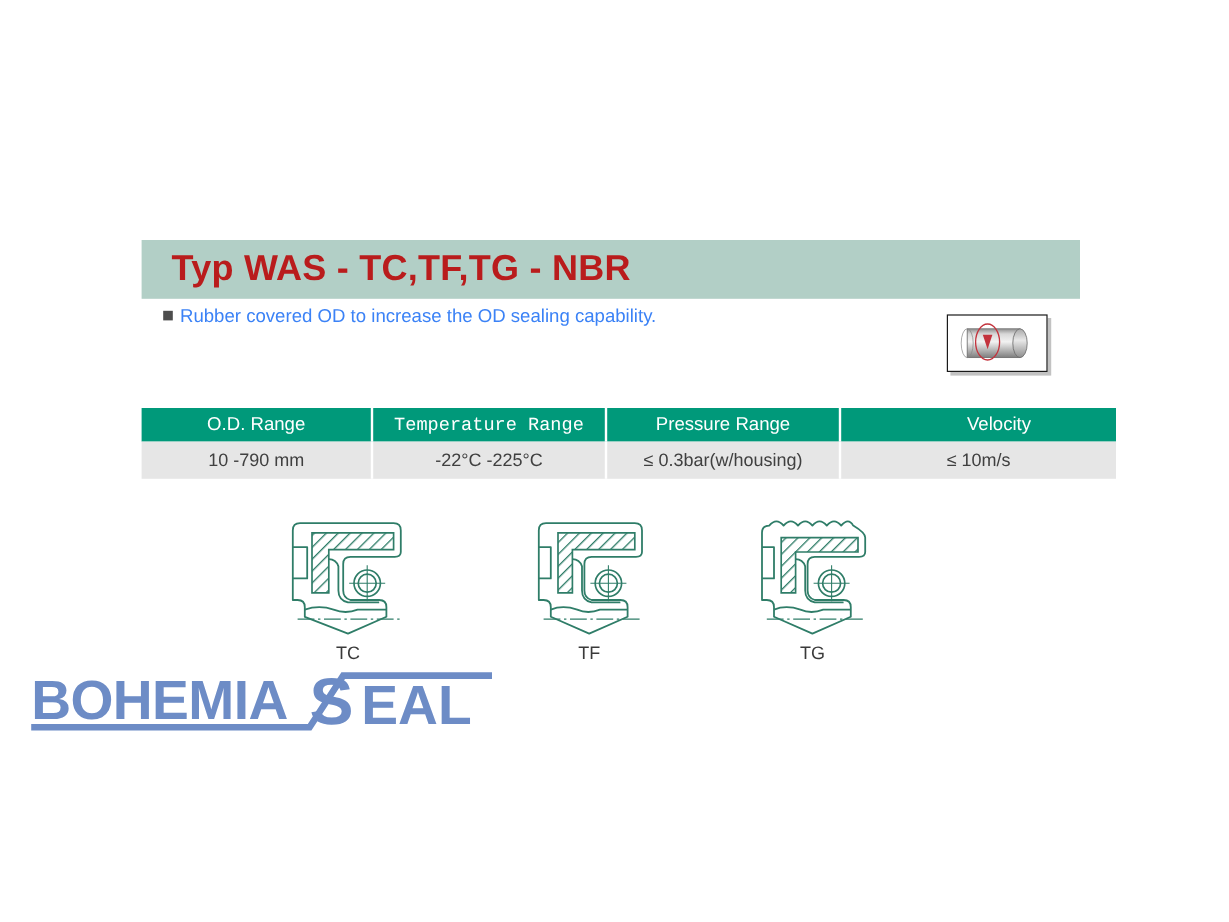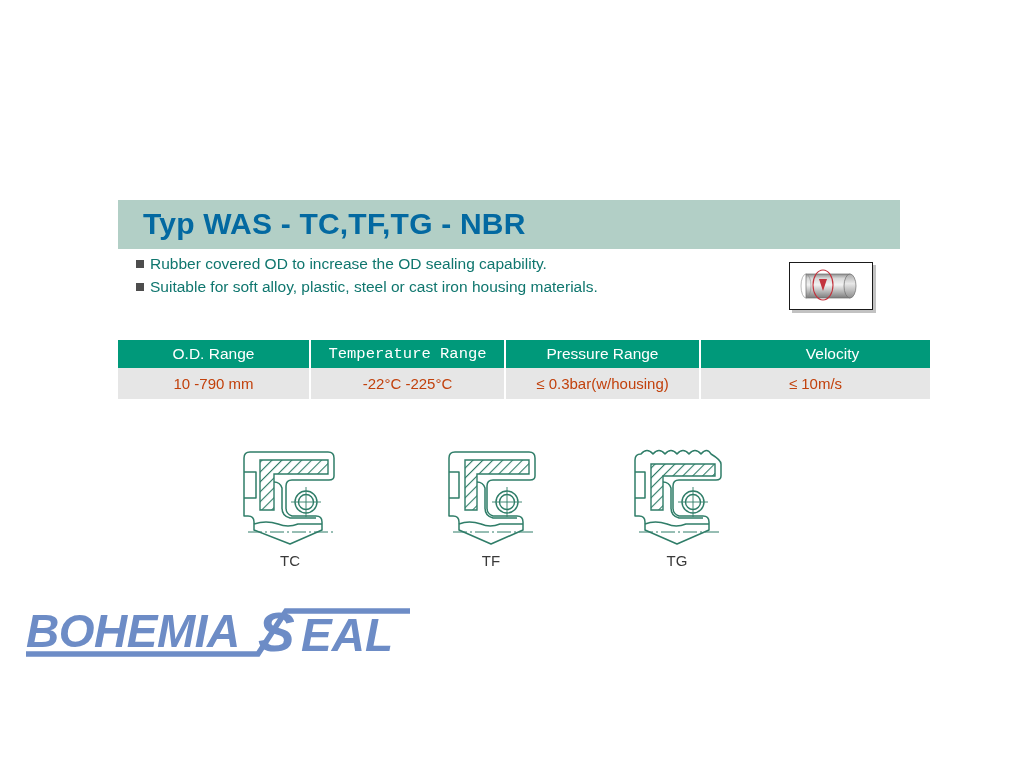--- a/index.html
+++ b/index.html
@@ -24,21 +24,21 @@
     height: 49px;
     background: #b2cfc6;
   }
   #title-text {
     position: absolute;
     left: 25px;
     top: 50%;
     transform: translateY(-52%);
     font-size: 30px;
     font-weight: bold;
-    color: #0369a1;
+    color: #b91c1c;
     letter-spacing: 0.2px;
     white-space: nowrap;
   }
 
   
   #bullet-list {
     position: absolute;
     left: 136px;
     top: 256px;
     width: 620px;
@@ -52,21 +52,21 @@
     width: 8px;
     height: 8px;
     background: #4d4d4d;
     margin-right: 6px;
     flex: 0 0 auto;
     position: relative;
     top: -1px;
   }
   .bullet-text {
     font-size: 15.5px;
-    color: #0f766e;
+    color: #3b82f6;
     white-space: nowrap;
     line-height: 1;
   }
 
   
   #shaft-icon-box {
     position: absolute;
     left: 789px;
     top: 262px;
     width: 84px;
@@ -94,38 +94,38 @@
     font-weight: normal;
     height: 28px;
     text-align: center;
     border-right: 2px solid #ffffff;
     padding: 0 2px;
     margin-left: 26px;
   }
   #spec-table th:last-child { border-right: none; padding-left: 36px; }
   #spec-table td {
     background: #e6e6e6;
-    color: #c2410c;
+    color: #404040;
     font-size: 15px;
     height: 31px;
     text-align: center;
     border-right: 2px solid #ffffff;
     padding: 0 2px;
   }
   #spec-table td:last-child { border-right: none; }
   .col-od   { width: 187px; }
   .col-temp { width: 189px; font-family: Liberation Mono, monospace; }
   .col-pres { width: 189px; }
   .col-vel  { width: 191px; }
 
   
   #seal-gallery {
     position: absolute;
     left: 118px;
-    top: 442px;
+    top: 426px;
     width: 760px;
     height: 130px;
   }
   .seal-item {
     position: absolute;
     top: 0;
     width: 140px;
     text-align: center;
   }
   .seal-item svg { display: block; margin: 0 auto; }
@@ -135,47 +135,42 @@
     margin-top: 2px;
   }
   #seal-tc { left: 102px; }
   #seal-tf { left: 303px; }
   #seal-tg { left: 489px; }
 
   
   #logo {
     position: absolute;
     left: 18px;
-    top: 599px;
+    top: 551px;
     width: 400px;
     height: 62px;
-    font-style: italic;
   }
   #logo svg { display: block; }
   #logo text {
     font-family: "Liberation Sans", sans-serif;
     font-weight: bold;
     fill: #6d8cc6;
   }
 </style>
 </head>
 <body>
 
 <div id="title-band">
   <div id="title-text">Typ WAS - TC,TF,TG - NBR</div>
 </div>
 
 <div id="bullet-list">
   <div class="bullet-row">
     <span class="bullet-square"></span>
     <span class="bullet-text">Rubber covered OD to increase the OD sealing capability.</span>
-  </div>
-  <div class="bullet-row">
-    <span class="bullet-square"></span>
-    <span class="bullet-text">Suitable for soft alloy, plastic, steel or cast iron housing materials.</span>
   </div>
 </div>
 
 <div id="shaft-icon-box">
   <svg width="81" height="45" viewBox="0 0 81 45">
     <defs>
       <linearGradient id="shaftGrad" x1="0" y1="0" x2="0" y2="1">
         <stop offset="0%" stop-color="#8f8f8f"></stop>
         <stop offset="18%" stop-color="#d8d8d8"></stop>
         <stop offset="45%" stop-color="#f2f2f2"></stop>

